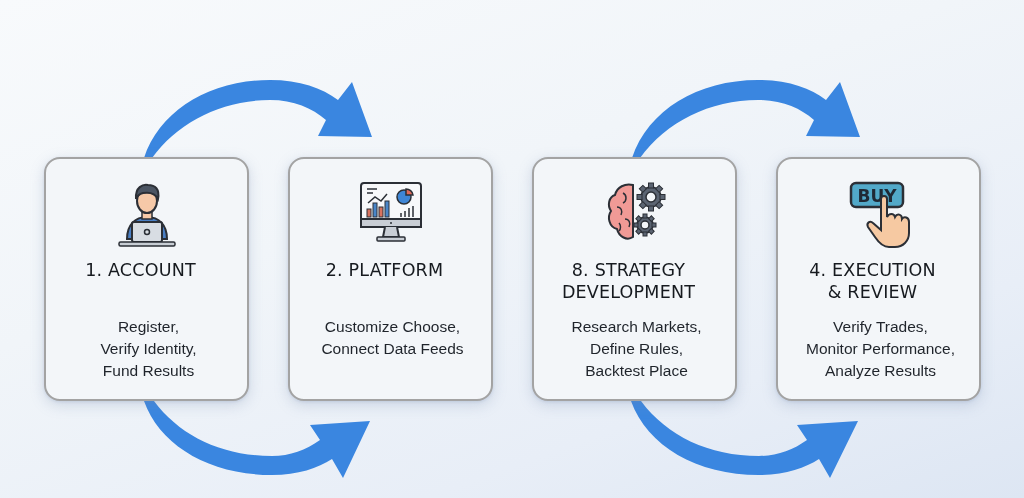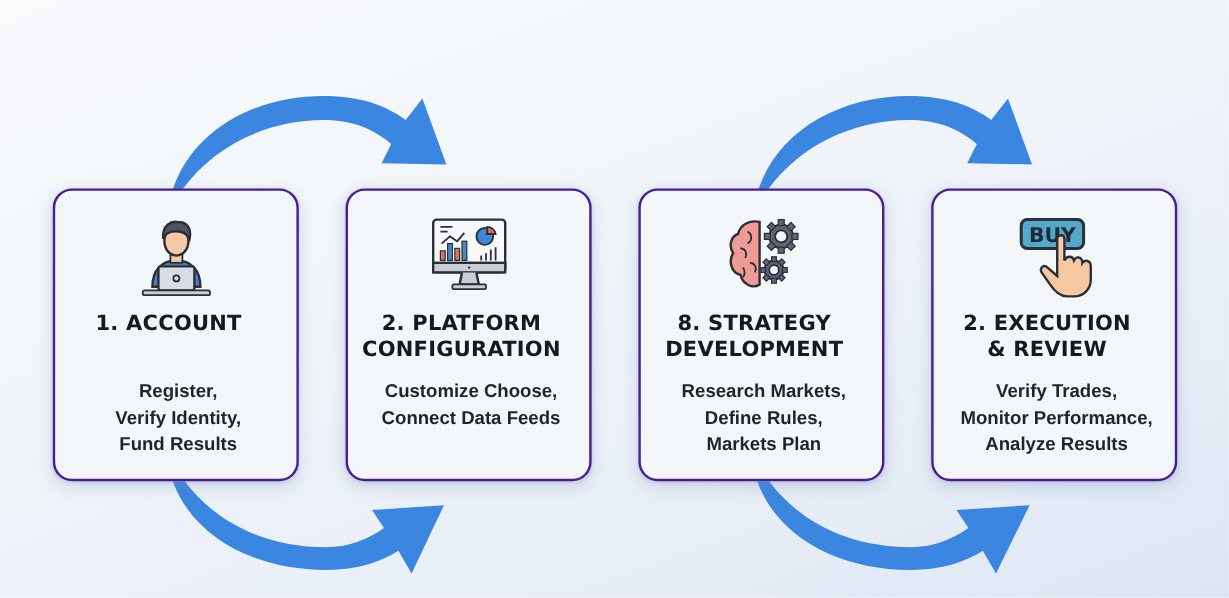--- a/index.html
+++ b/index.html
@@ -5,39 +5,38 @@
   html, body { margin:0; padding:0; }
   body {
     width:1024px; height:498px; overflow:hidden; position:relative;
     background: linear-gradient(160deg, #f8fafc 0%, #f1f5f9 40%, #e8eef7 75%, #dde6f3 100%);
     font-family: "DejaVu Sans", "Liberation Sans", sans-serif;
   }
   .arrows { position:absolute; left:0; top:0; width:1024px; height:498px; }
   .card {
     position:absolute; top:157px; width:205px; height:244px;
     background:#f3f6f9;
-    border:2px solid #4c1d95;
+    border:2px solid #a3a3a3;
     border-radius:16px;
     box-shadow: 0 4px 14px rgba(120,140,175,0.28), 0 1px 3px rgba(120,140,175,0.2);
     box-sizing:border-box;
     text-align:center;
   }
   .icon { position:absolute; left:50%; top:16px; transform:translateX(-50%); width:84px; height:76px; }
   .icon svg { width:84px; height:76px; display:block; }
   .title {
     position:absolute; left:0; right:12px; top:100px;
-    font-weight:bold; font-size:17.5px; line-height:22px; color:#161a1f;
+    font-weight:normal; font-size:17.5px; line-height:22px; color:#161a1f;
     letter-spacing:0.2px;
   }
   .title span { display:block; }
   .desc {
     position:absolute; left:4px; right:0; top:157px;
     font-size:15.5px; line-height:22px; color:#1f242b;
     font-family:"Liberation Sans", sans-serif;
-    font-weight:bold;
   }
   .desc span { display:block; }
 </style>
 </head>
 <body>
 
 <svg class="arrows" viewBox="0 0 1024 498">
   <g fill="#3a86e0">
 
     <path d="M144,158 C160,110 210,80 270,80 C300,80 322,88 338,100 L352,82 L372,137 L318,136 L326,120 C312,108 294,100 270,100 C222,100 178,122 152,158 Z"></path>
@@ -90,21 +89,20 @@
       <circle cx="55" cy="22" r="7" fill="#3f86d6" stroke="#2b2f36" stroke-width="1.5"></circle>
       <path d="M57,14 A7,7 0 0 1 64,20 L57,20 Z" fill="#e06a5a" stroke="#2b2f36" stroke-width="1.5"></path>
       <line x1="52" y1="42" x2="52" y2="38" stroke="#2b2f36" stroke-width="1.5"></line>
       <line x1="56" y1="42" x2="56" y2="36" stroke="#2b2f36" stroke-width="1.5"></line>
       <line x1="60" y1="42" x2="60" y2="33" stroke="#2b2f36" stroke-width="1.5"></line>
       <line x1="64" y1="42" x2="64" y2="31" stroke="#2b2f36" stroke-width="1.5"></line>
     </svg>
   </div>
   <div class="title">
     <span>2. PLATFORM</span>
-    <span>CONFIGURATION</span>
   </div>
   <div class="desc">
     <span>Customize Choose,</span>
     <span>Connect Data Feeds</span>
   </div>
 </div>
 
 <div class="card" style="left:532px;">
   <div class="icon">
     <svg viewBox="0 0 84 76">
@@ -140,34 +138,34 @@
       </g>
     </svg>
   </div>
   <div class="title">
     <span>8. STRATEGY</span>
     <span>DEVELOPMENT</span>
   </div>
   <div class="desc">
     <span>Research Markets,</span>
     <span>Define Rules,</span>
-    <span>Markets Plan</span>
+    <span>Backtest Place</span>
   </div>
 </div>
 
 <div class="card" style="left:776px;">
   <div class="icon">
     <svg viewBox="0 0 84 76">
       <rect x="14" y="8" width="52" height="24" rx="5" fill="#52a9c9" stroke="#2b2f36" stroke-width="2.5"></rect>
       <text x="40" y="27" text-anchor="middle" font-family="DejaVu Sans, sans-serif" font-size="17" font-weight="bold" fill="#1f2a36">BUY</text>
       <path d="M44,24 C44,20 50,20 50,24 L50,42 C52,38 57,38 58,42 C60,38 65,39 65,44 C67,41 72,42 72,47 L72,58 C72,66 66,72 58,72 L52,72 C46,72 42,68 38,62 L31,52 C29,48 33,45 36,48 L44,55 Z" fill="#f6c9a2" stroke="#2b2f36" stroke-width="2"></path>
     </svg>
   </div>
   <div class="title">
-    <span>2. EXECUTION</span>
+    <span>4. EXECUTION</span>
     <span>&amp; REVIEW</span>
   </div>
   <div class="desc">
     <span>Verify Trades,</span>
     <span>Monitor Performance,</span>
     <span>Analyze Results</span>
   </div>
 </div>
 
 </body></html>

